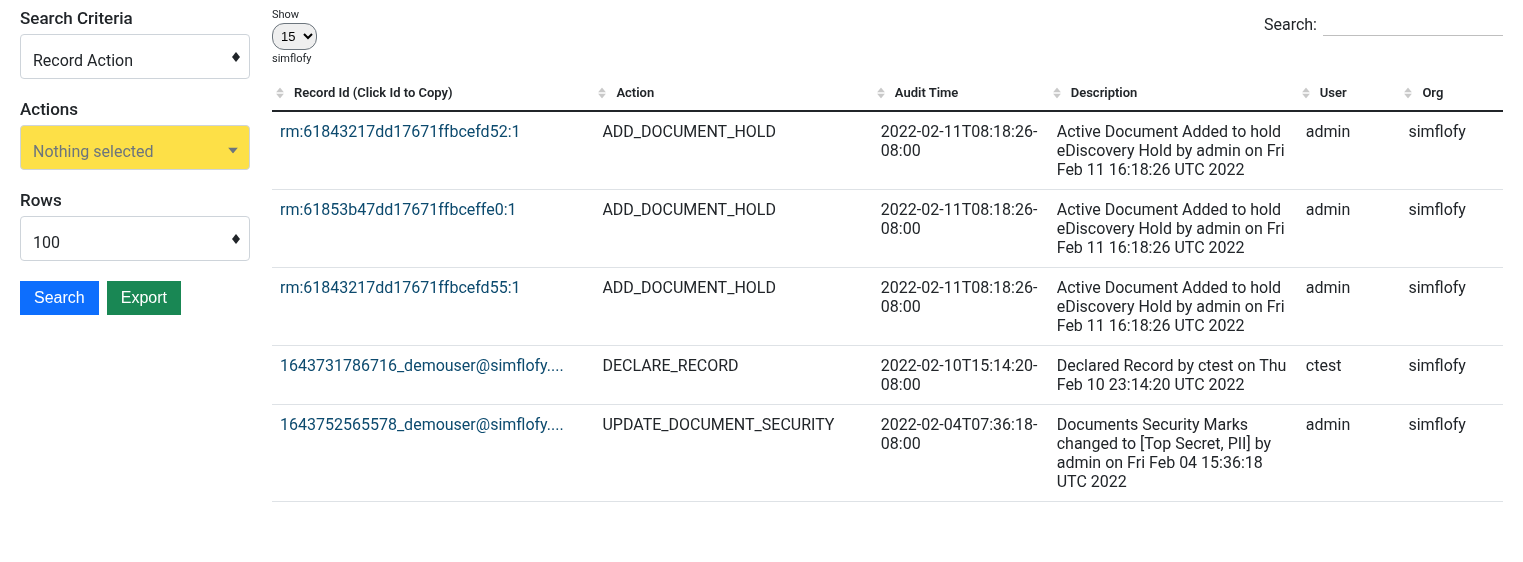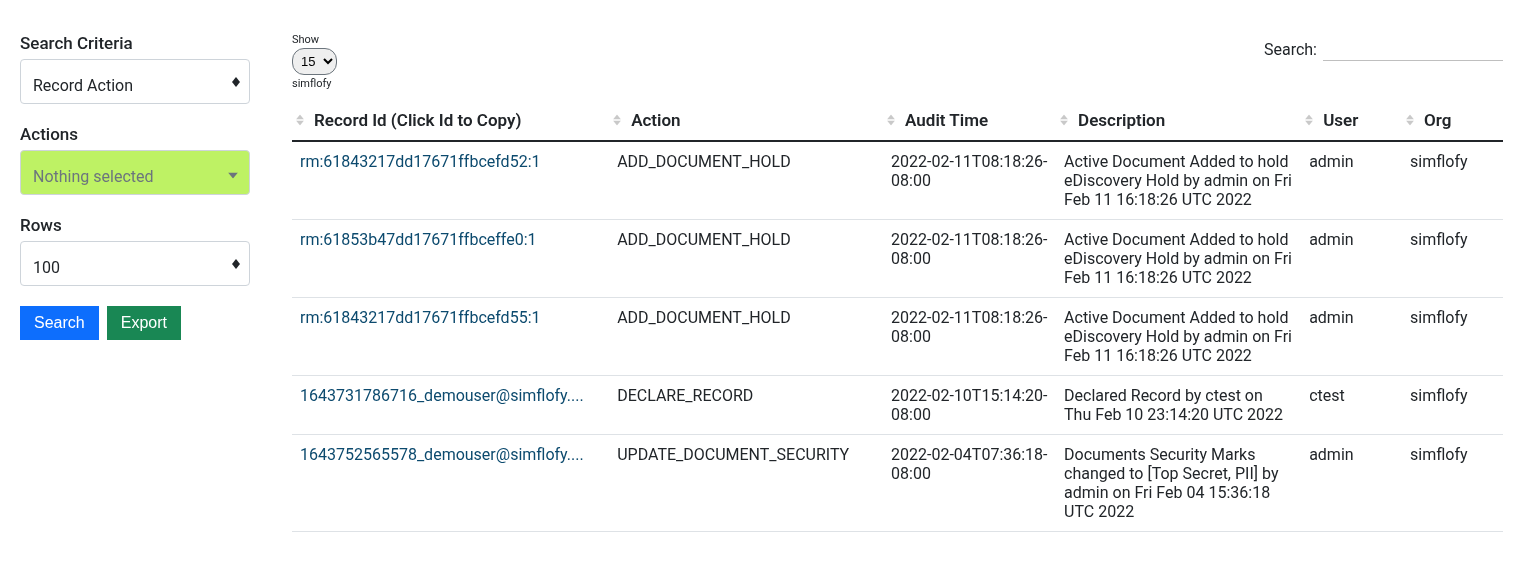--- a/index.html
+++ b/index.html
@@ -9,22 +9,21 @@
     }
     body {
       font-family: -apple-system, BlinkMacSystemFont, "Segoe UI", Roboto, "Helvetica Neue", Arial, sans-serif;
       font-size: 16px;
       color: #212529;
       background: #fff;
       padding: 8px 20px;
     }
     .layout {
       display: flex;
-      gap: 42px;
-      margin-top: 25px;
+      gap: 22px;
     }
     .sidebar {
       width: 230px;
       flex-shrink: 0;
     }
     .main {
       flex: 1;
       min-width: 0;
     }
     .form-group {
@@ -46,21 +45,21 @@
       padding: 16px 30px 8px 12px;
       border: 1px solid #ced4da;
       border-radius: 4px;
       background: #fff;
       font-size: 16px;
       color: #212529;
       appearance: none;
       cursor: pointer;
     }
     .form-select.disabled {
-      background: #bef264;
+      background: #fde047;
       color: #6c757d;
     }
     .select-arrows {
       position: absolute;
       right: 10px;
       top: 50%;
       transform: translateY(-50%);
       pointer-events: none;
       display: flex;
       flex-direction: column;
@@ -132,21 +131,21 @@
       outline: none;
     }
     table {
       width: 100%;
       border-collapse: collapse;
       table-layout: fixed;
     }
     thead th {
       text-align: left;
       font-weight: 600;
-      font-size: 17px;
+      font-size: 13px;
       padding: 10px 8px 10px 22px;
       border-bottom: 2px solid #212529;
       position: relative;
       vertical-align: middle;
     }
     .sort-icon {
       position: absolute;
       left: 4px;
       top: 50%;
       transform: translateY(-50%);

